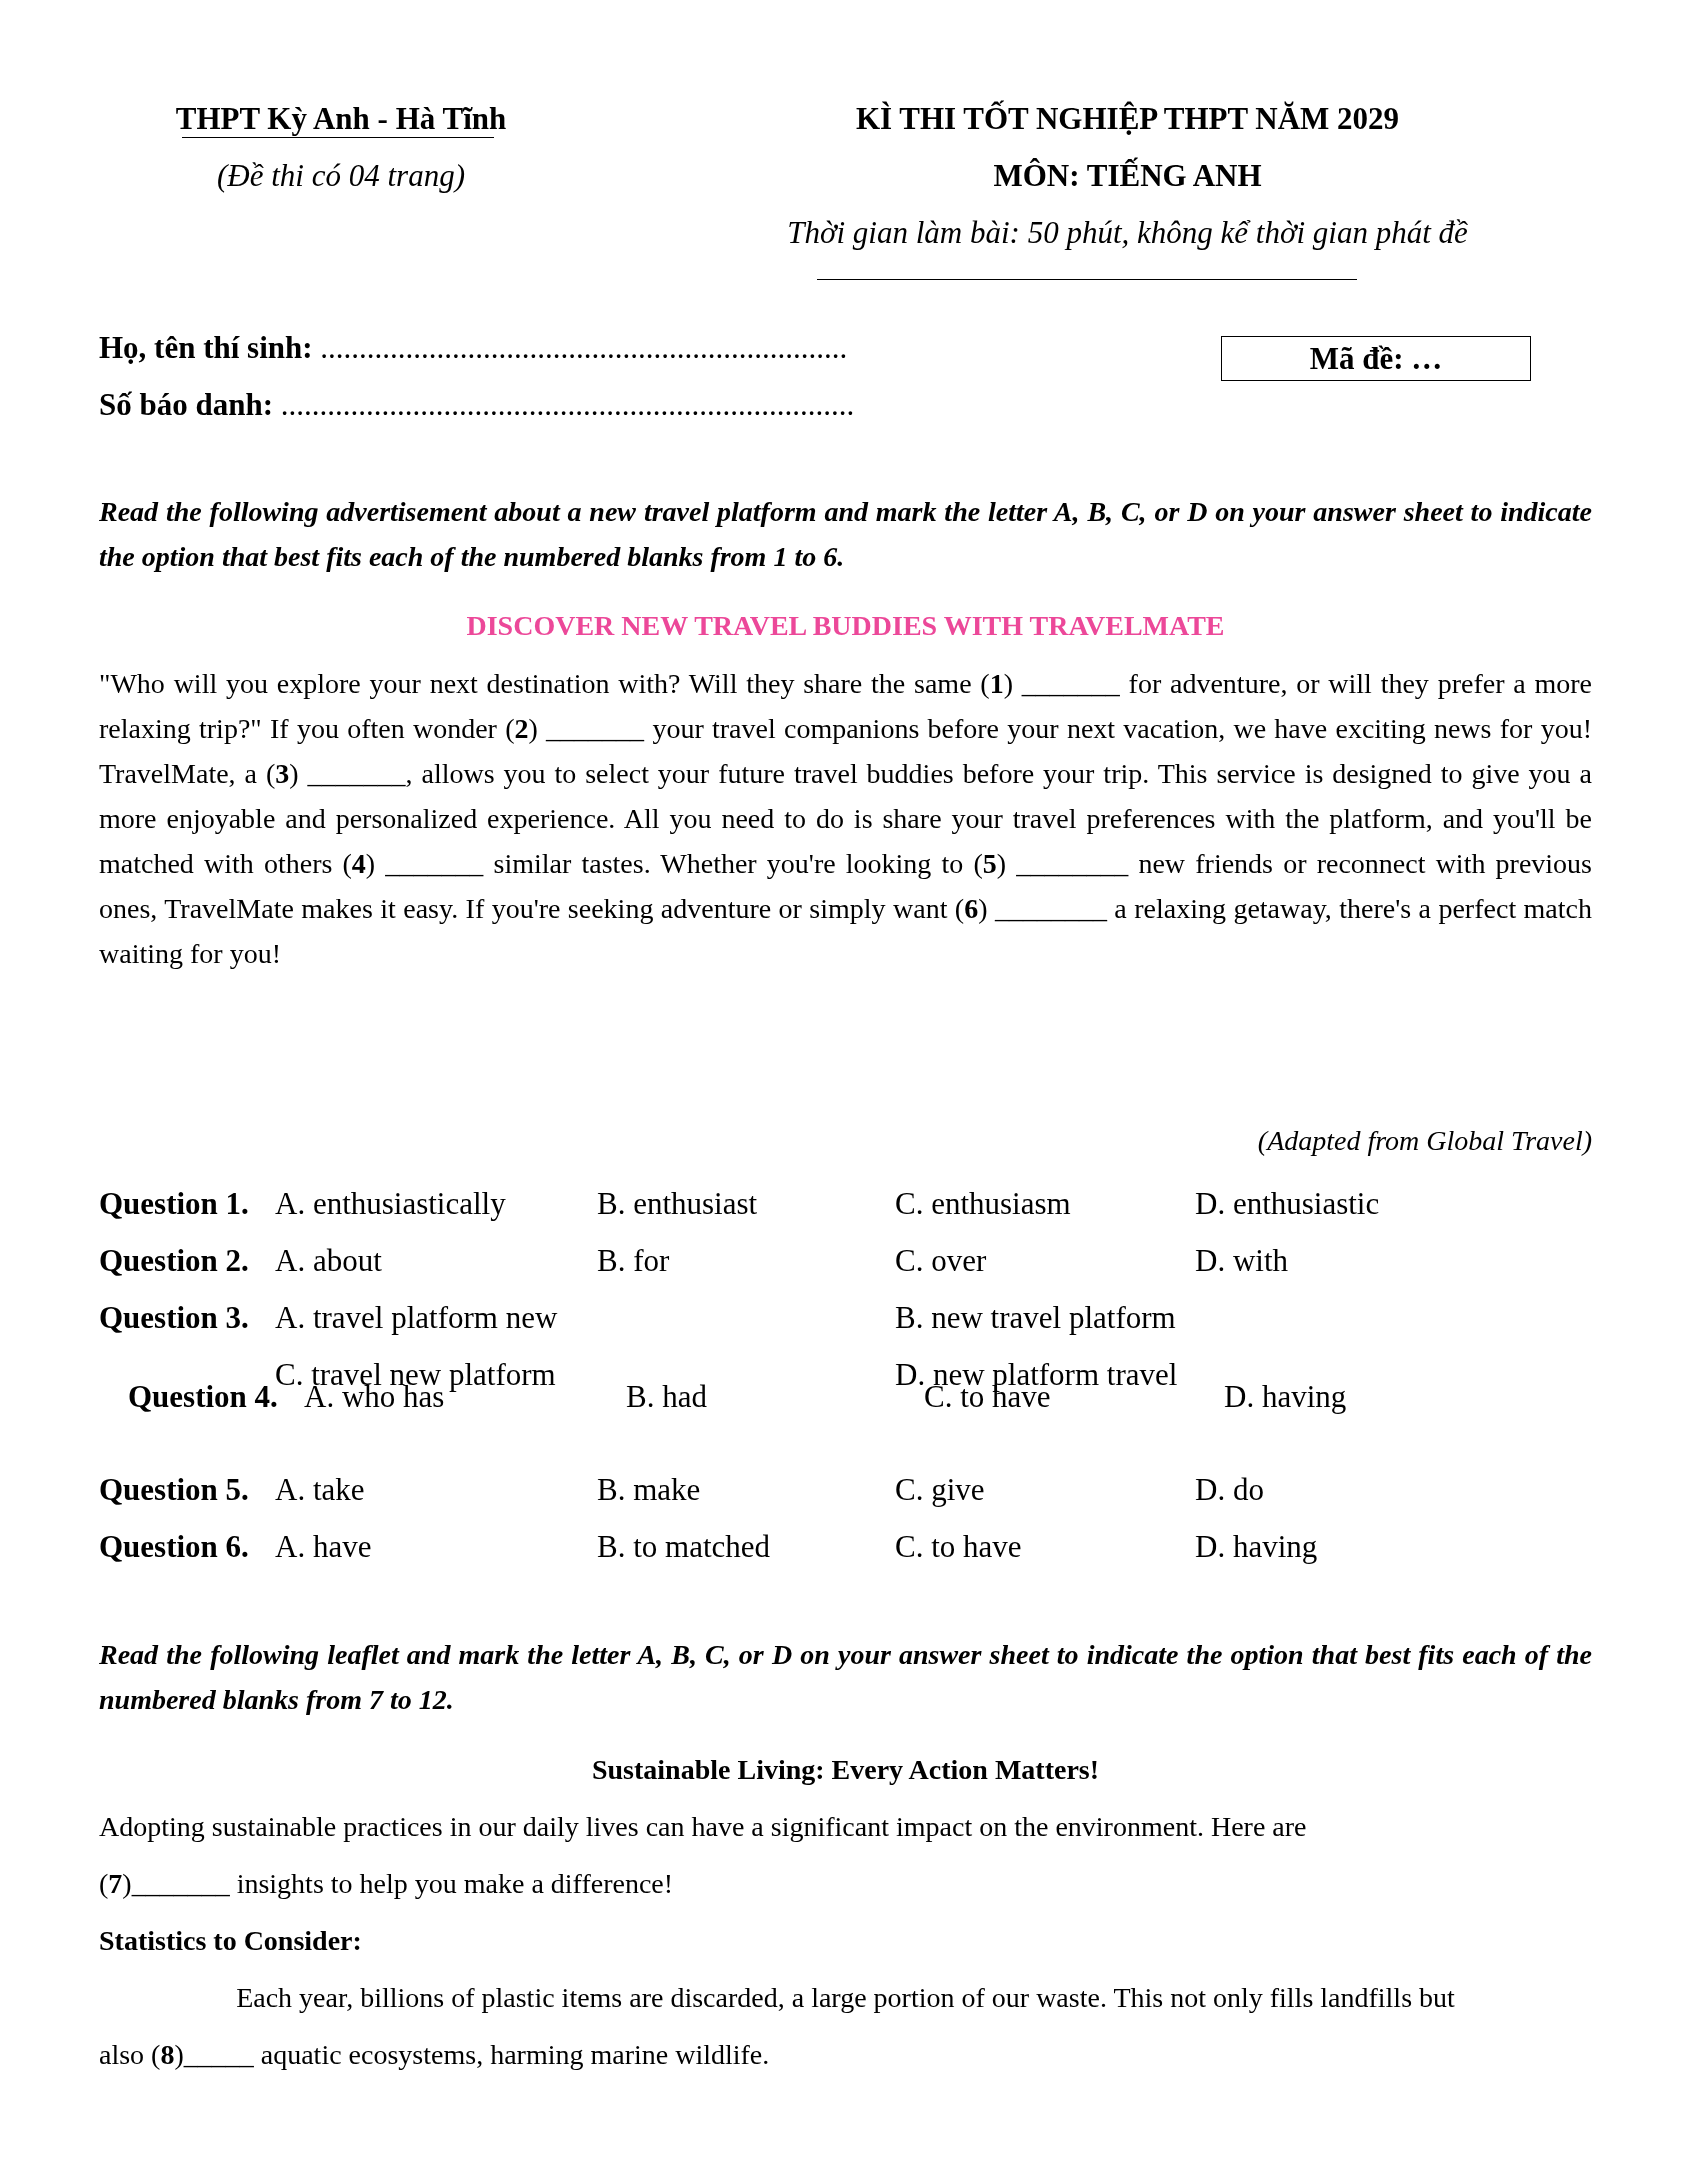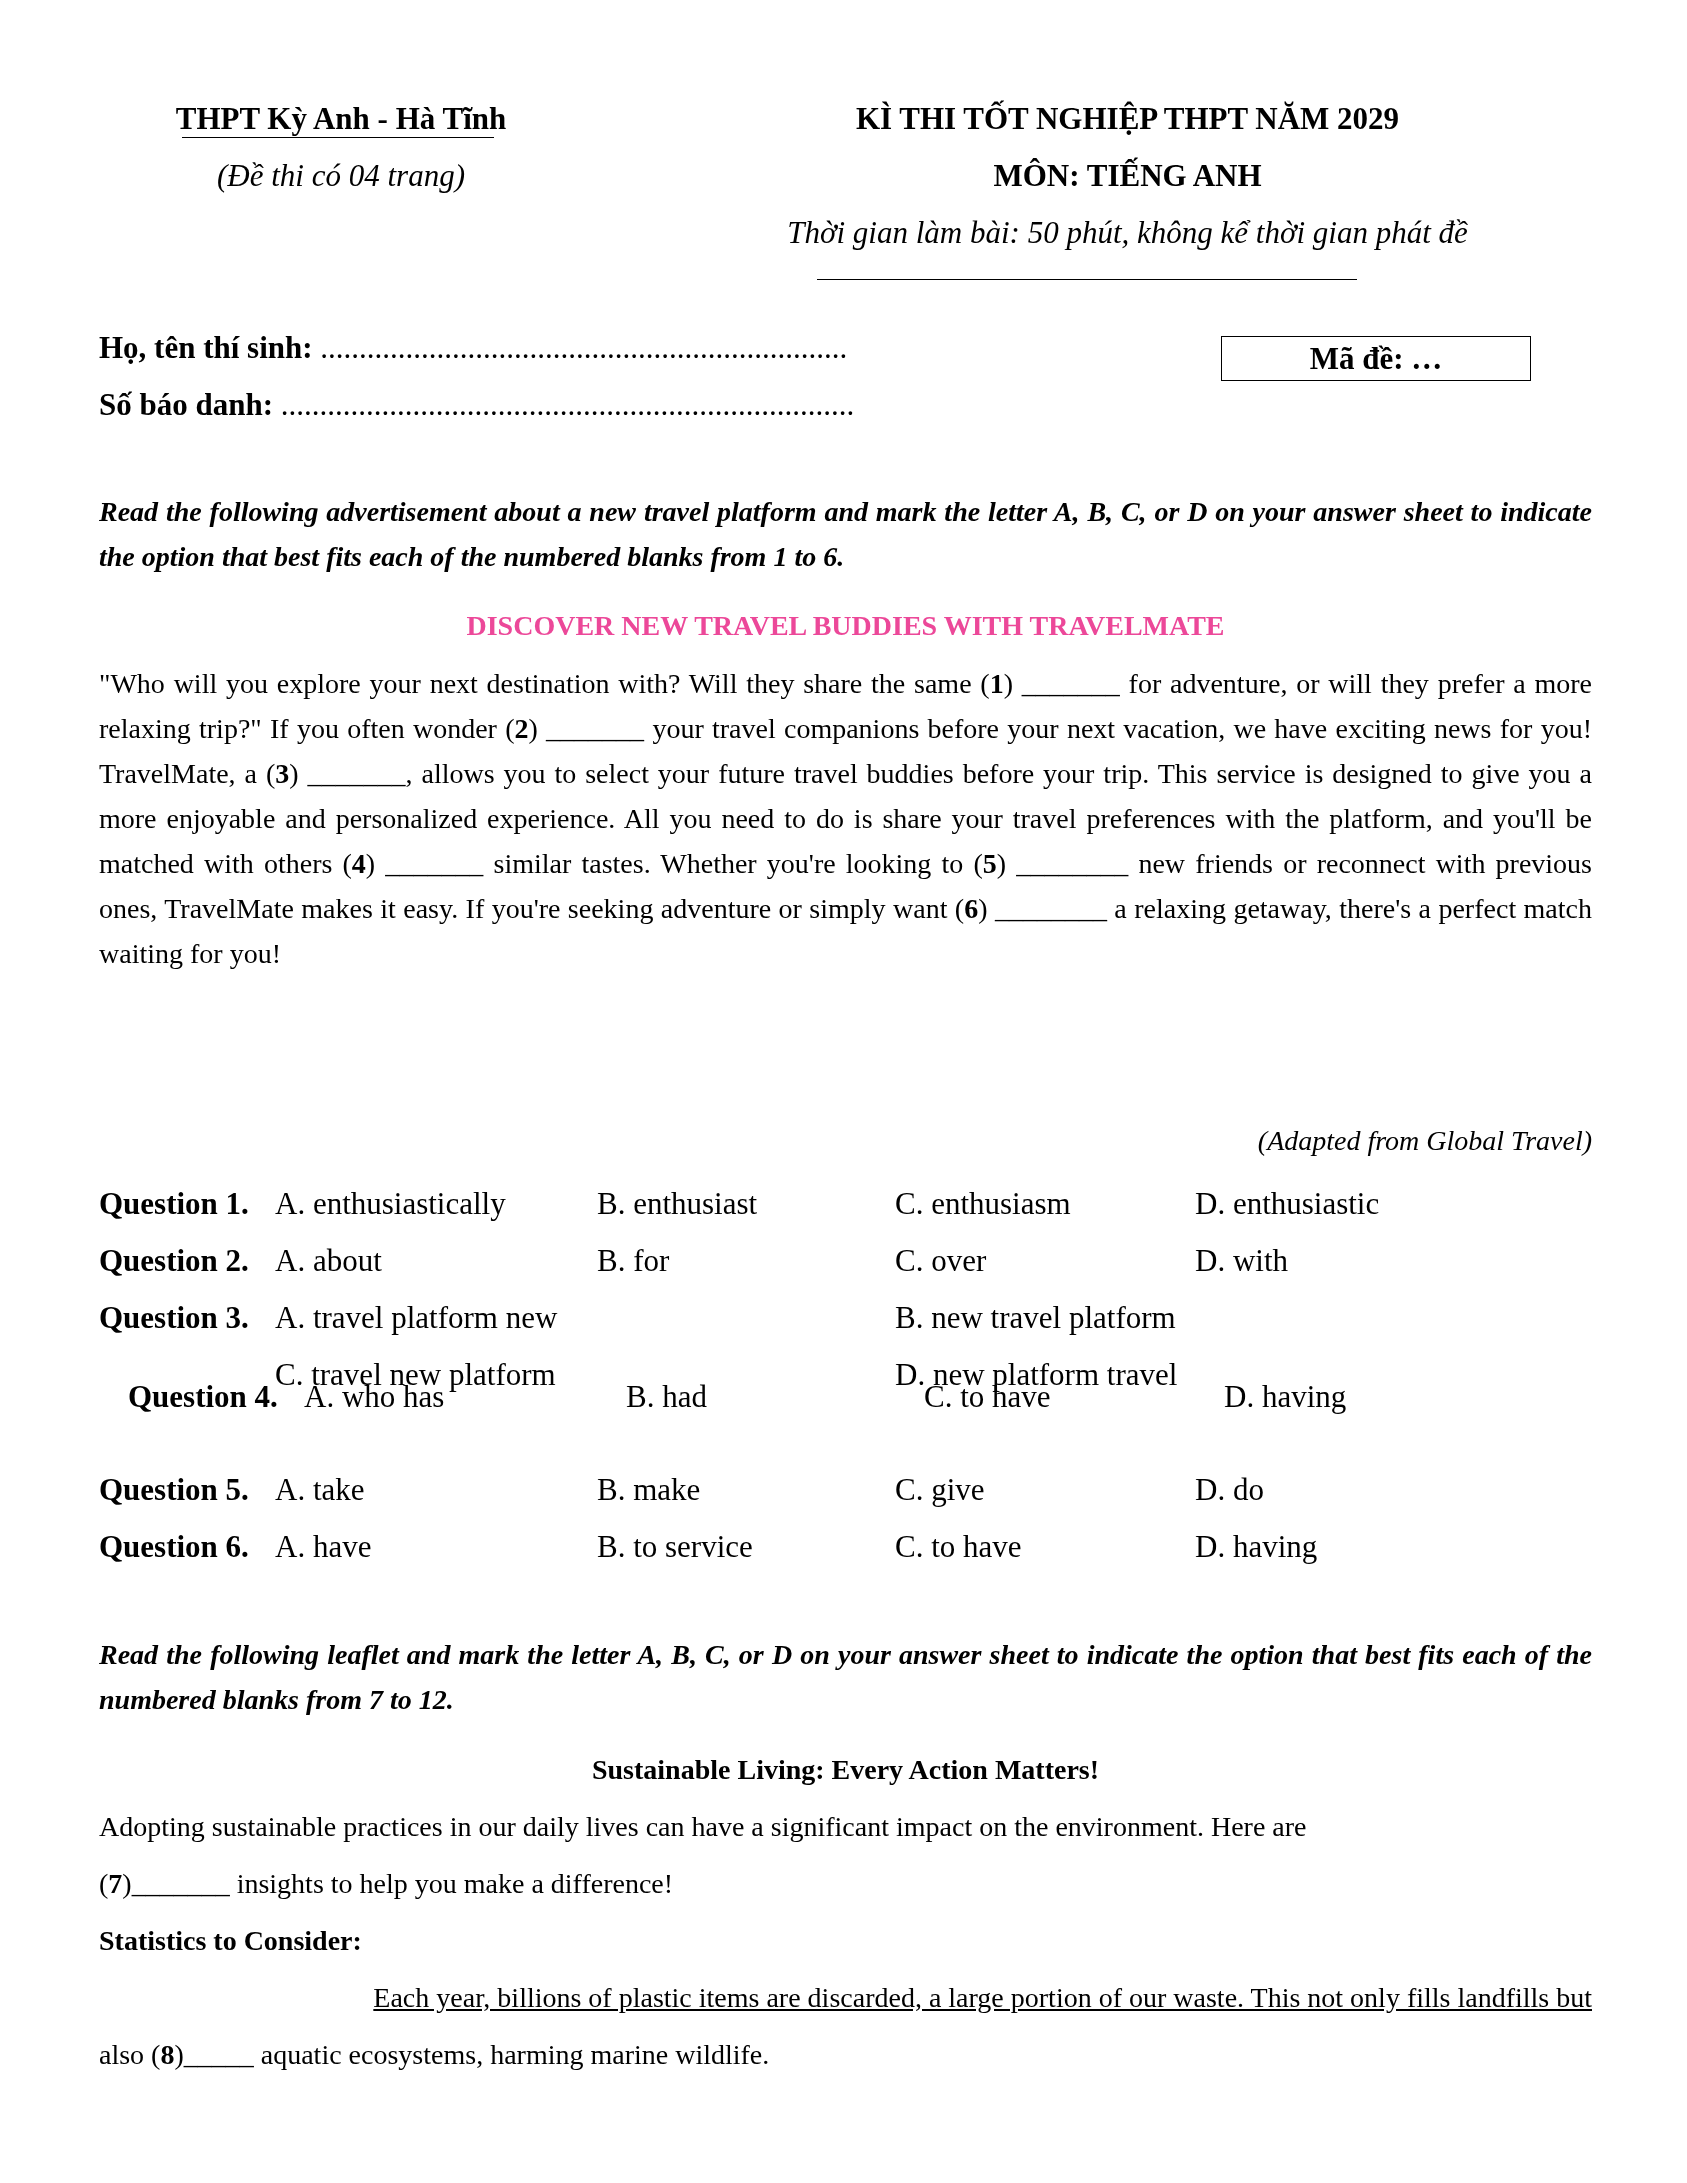--- a/index.html
+++ b/index.html
@@ -96,27 +96,27 @@
   <div class="q-row" style="top:1461px;">
     <span class="q-label">Question 5.</span>
     <span class="col-a">A. take</span>
     <span class="col-b">B. make</span>
     <span class="col-c">C. give</span>
     <span class="col-d">D. do</span>
   </div>
   <div class="q-row" style="top:1518px;">
     <span class="q-label">Question 6.</span>
     <span class="col-a">A. have</span>
-    <span class="col-b">B. to service</span>
+    <span class="col-b">B. to matched</span>
     <span class="col-c">C. to have</span>
     <span class="col-d">D. having</span>
   </div>
 
   <div class="para b i last" style="top:1632px;">Read the following leaflet and mark the letter A, B, C, or D on your answer sheet to indicate the option that best fits each of the numbered blanks from 7 to 12.</div>
   <div class="para b center" style="top:1747px;">Sustainable Living: Every Action Matters!</div>
   <div class="para" style="top:1804px; text-align:left;">Adopting sustainable practices in our daily lives can have a significant impact on the environment. Here are</div>
   <div class="para" style="top:1861px; text-align:left;">(<b>7</b>)<span>_______ insights to help you make a difference!</span></div>
   <div class="para b" style="top:1918px; text-align:left;">Statistics to Consider:</div>
-  <div class="para" style="top:1975px; text-align:right;text-decoration:underline;">Each year, billions of plastic items are discarded, a large portion of our waste. This not only fills landfills but</div>
+  <div class="para" style="top:1975px; text-align:center;">Each year, billions of plastic items are discarded, a large portion of our waste. This not only fills landfills but</div>
   <div class="para" style="top:2032px; text-align:left;"><span>also (</span><b>8</b><span>)_____ aquatic ecosystems, harming marine wildlife.</span></div>
 
 </div>
 
 
 </body></html>

